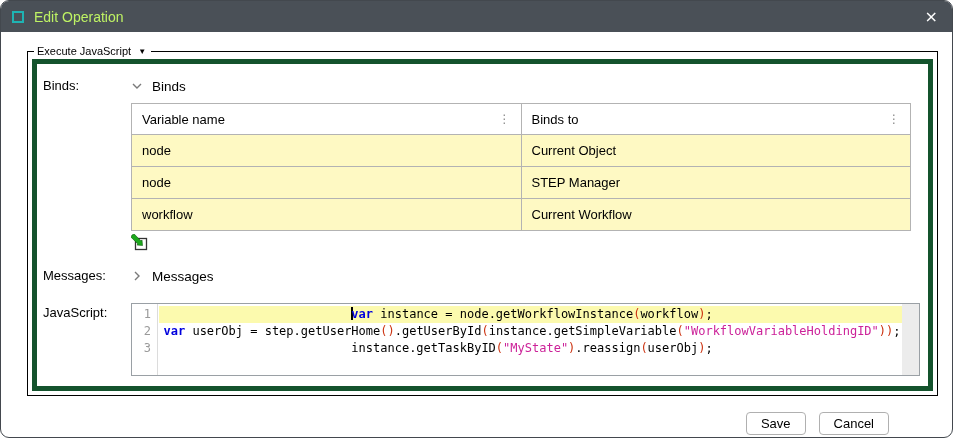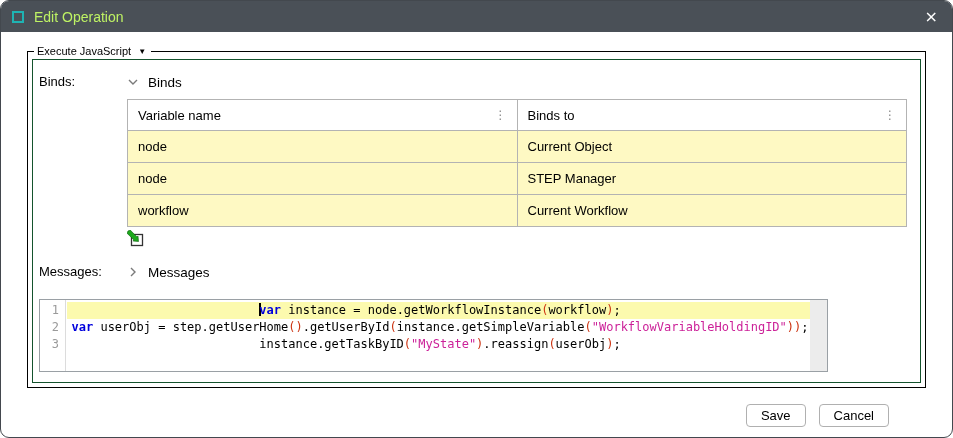--- a/index.html
+++ b/index.html
@@ -44,21 +44,21 @@
     margin: 0; padding: 2px 4px 4px 4px;
   }
   legend.op-legend {
     font-size: 11px; color: #000;
     padding: 0 5px 0 3px; margin-left: 2px;
     cursor: pointer;
     display: flex; align-items: center; gap: 7px;
   }
   .caret { font-size: 8px; color: #000; }
   .inner-box {
-    border: 1px solid #14532d;
+    border: 5px solid #14532d;
     padding: 12px 8px 10px 6px;
   }
   .form-row { display: flex; }
   .form-row + .form-row.messages-row { margin-top: 14px; }
   .form-row + .form-row.js-row { margin-top: 10px; }
   .form-label {
     flex: none; width: 88px;
     font-size: 13px; color: #000;
     padding-top: 2px;
   }
@@ -236,20 +236,21 @@
                 <svg width="12" height="12" viewBox="0 0 12 12">
                     <polyline points="4,2 8,6 4,10" fill="none" stroke="#7a7a7a" stroke-width="1.4"></polyline>
                   </svg>
               </span>
               <span class="section-title">Messages</span>
             </div>
           </div>
         </div>
 
         <div class="form-row js-row">
+          <div class="form-label">JavaScript:</div>
           <div class="form-content">
             <div class="editor">
               <div class="gutter" id="editor-gutter">
                   <div class="gutter-num">1</div>
                   <div class="gutter-num">2</div>
                   <div class="gutter-num">3</div>
                 </div>
               <div class="code-lines" id="editor-lines"><div class="code-line hl"><span class="cursor-bar"></span><span class="tok-kw">var</span><span class="tok-pl"> instance = node.getWorkflowInstance</span><span class="tok-pa">(</span><span class="tok-pl">workflow</span><span class="tok-pa">)</span><span class="tok-pl">;</span></div><div class="code-line"><span class="tok-kw">var</span><span class="tok-pl"> userObj = step.getUserHome</span><span class="tok-pa">()</span><span class="tok-pl">.getUserById</span><span class="tok-pa">(</span><span class="tok-pl">instance.getSimpleVariable</span><span class="tok-pa">(</span><span class="tok-st">"WorkflowVariableHoldingID"</span><span class="tok-pa">))</span><span class="tok-pl">;</span></div><div class="code-line"><span class="tok-pl">instance.getTaskByID</span><span class="tok-pa">(</span><span class="tok-st">"MyState"</span><span class="tok-pa">)</span><span class="tok-pl">.reassign</span><span class="tok-pa">(</span><span class="tok-pl">userObj</span><span class="tok-pa">)</span><span class="tok-pl">;</span></div></div>
               <div class="editor-scrollbar"></div>
             </div>

